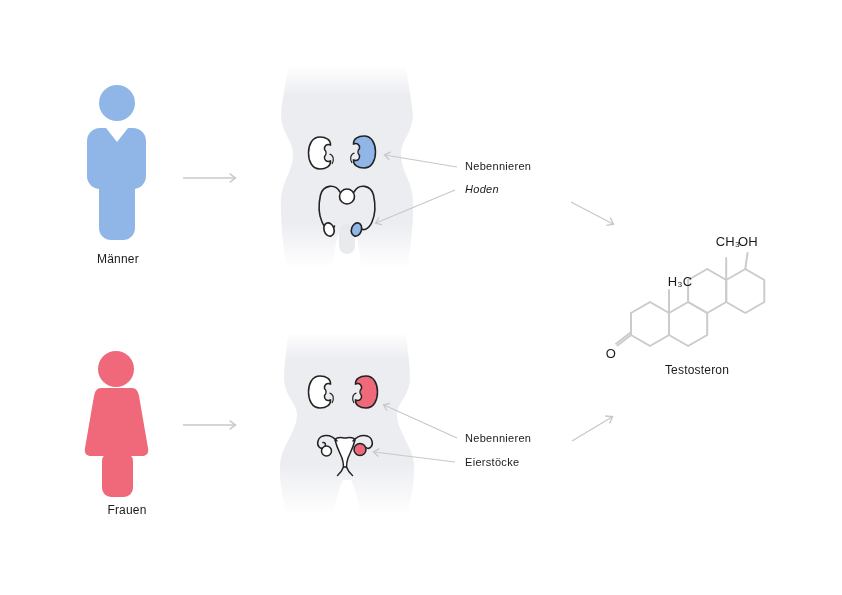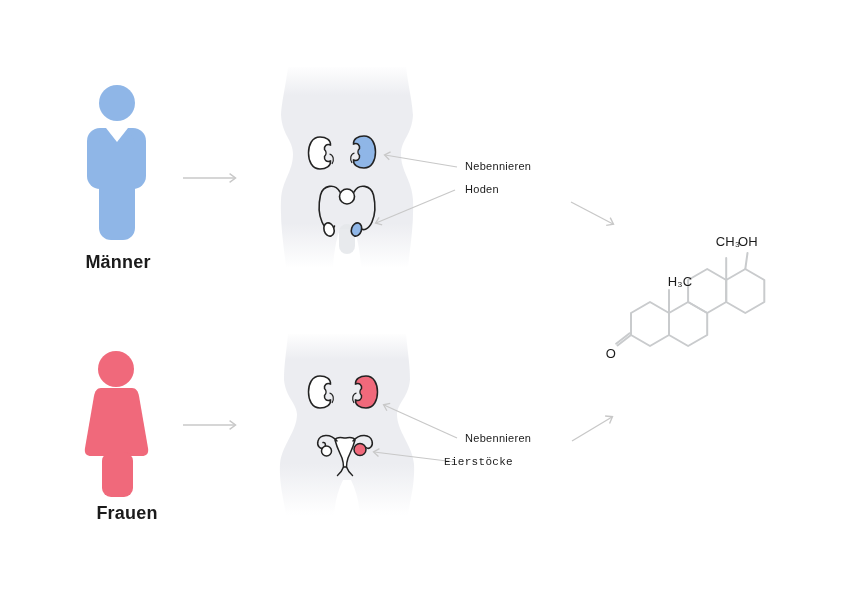--- a/index.html
+++ b/index.html
@@ -4,21 +4,21 @@
 <style>
   :root{
     --male:#8FB6E7; --female:#F0697B; --torso:#ECEDF1; --torso-shade:#E4E6EA;
     --outline:#222222; --arrow:#C8C8C8; --skeleton:#C9CBCD; --ink:#1B1B1B;
   }
   html,body{margin:0;padding:0;background:#fff;}
   .canvas{position:relative;width:842px;height:595px;background:#fff;overflow:hidden;
           font-family:"Liberation Sans","DejaVu Sans",sans-serif;}
   .canvas svg{position:absolute;left:0;top:0;}
   .lbl{position:absolute;font-size:11px;color:var(--ink);white-space:nowrap;letter-spacing:.3px;}
-  .lbl.bold{font-weight:700;font-size:18px;letter-spacing:.2px;}
+  .lbl.bold{font-weight:400;font-size:12px;letter-spacing:.2px;}
   .lbl.center{text-align:center;}
   .chem{position:absolute;font-size:13px;color:var(--ink);text-align:center;letter-spacing:.2px;}
 </style>
 </head>
 <body>
 
 <div class="canvas">
 
   <svg width="842" height="595" viewBox="0 0 842 595">
     <defs>
@@ -126,24 +126,25 @@
       <line x1="669" y1="313" x2="669" y2="290"></line>
       <line x1="726.2" y1="280" x2="726.2" y2="258"></line>
       <line x1="745.3" y1="269" x2="747.5" y2="253"></line>
       <line x1="631" y1="335" x2="617.5" y2="345.5"></line>
       <line x1="629.6" y1="333.2" x2="616.1" y2="343.7"></line>
     </g>
   </svg>
 
   <div class="lbl bold center" style="left:68px;top:252px;width:100px;">Männer</div>
   <div class="lbl" style="left:465px;top:160px;">Nebennieren</div>
-  <div class="lbl" style="left:465px;top:183px;">Hoden</div>
+  <div class="lbl" style="left:465px;top:183px;font-style:italic;">Hoden</div>
 
   <div class="lbl bold center" style="left:77px;top:503px;width:100px;">Frauen</div>
   <div class="lbl" style="left:465px;top:432px;">Nebennieren</div>
-  <div class="lbl" style="left:444px;top:456px;font-family:Liberation Mono, monospace;">Eierstöcke</div>
+  <div class="lbl" style="left:465px;top:456px;">Eierstöcke</div>
 
   <div class="chem" style="left:735px;top:234px;width:26px;">OH</div>
   <div class="chem" style="left:708px;top:234px;width:40px;">CH₃</div>
   <div class="chem" style="left:660px;top:274px;width:40px;">H₃C</div>
   <div class="chem" style="left:601px;top:346px;width:20px;">O</div>
+  <div class="lbl bold center" style="left:627px;top:363px;width:140px;">Testosteron</div>
 
 </div>
 
 </body></html>

